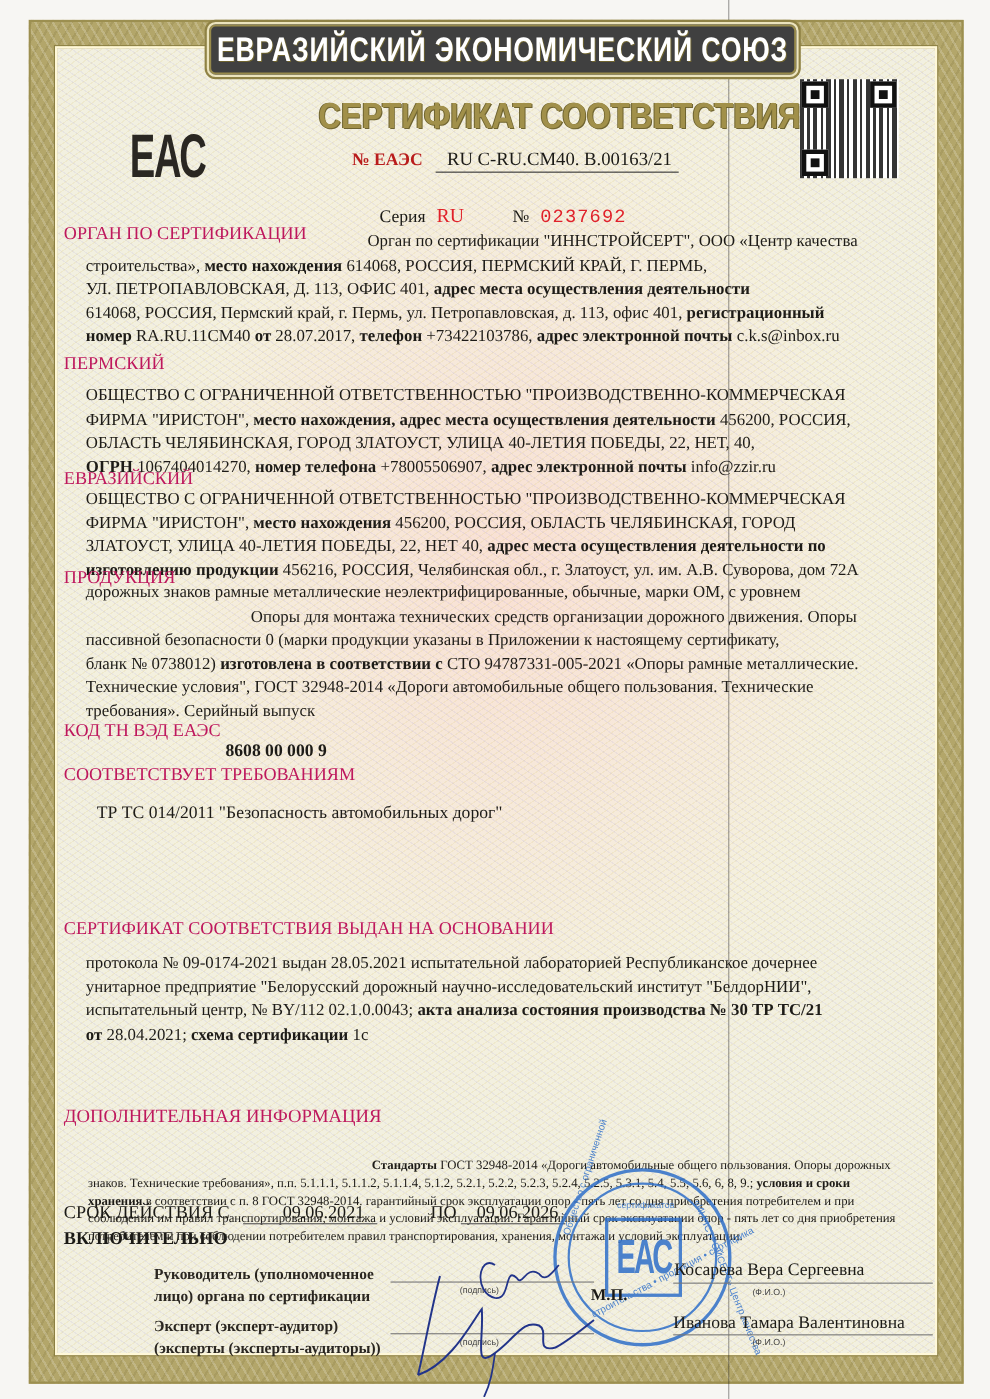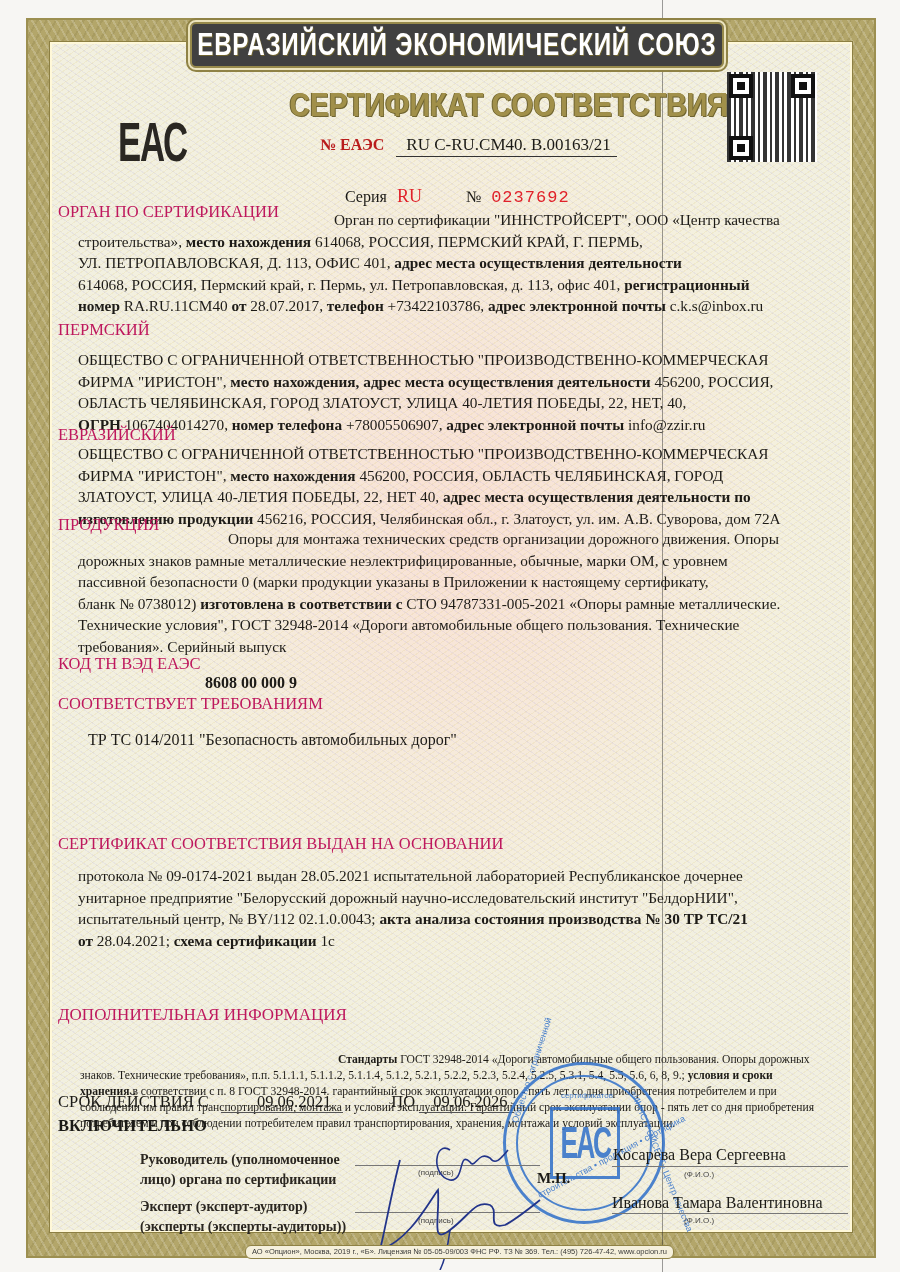--- a/index.html
+++ b/index.html
@@ -190,22 +190,22 @@
   <div class="h" style="top:425px">ЕВРАЗИЙСКИЙ</div>
   <div class="p" style="left:78px;top:443px;width:790px">
     <div>ОБЩЕСТВО С ОГРАНИЧЕННОЙ ОТВЕТСТВЕННОСТЬЮ "ПРОИЗВОДСТВЕННО-КОММЕРЧЕСКАЯ</div>
     <div><span>ФИРМА "ИРИСТОН", </span><b>место нахождения</b><span> 456200, РОССИЯ, ОБЛАСТЬ ЧЕЛЯБИНСКАЯ, ГОРОД</span></div>
     <div><span>ЗЛАТОУСТ, УЛИЦА 40-ЛЕТИЯ ПОБЕДЫ, 22,  НЕТ 40, </span><b>адрес места осуществления деятельности по</b></div>
     <div><b>изготовлению продукции</b><span> 456216, РОССИЯ, Челябинская обл., г. Златоуст, ул. им. А.В. Суворова, дом 72А</span></div>
   </div>
 
   <div class="h" style="top:515px">ПРОДУКЦИЯ</div>
   <div class="p" style="left:78px;top:528px;width:790px">
+    <div>дорожных знаков рамные металлические неэлектрифицированные, обычные, марки ОМ, с уровнем</div>
     <div style="padding-left:150px">Опоры для монтажа технических средств организации дорожного движения. Опоры</div>
-    <div>дорожных знаков рамные металлические неэлектрифицированные, обычные, марки ОМ, с уровнем</div>
     <div>пассивной безопасности 0 (марки продукции указаны в Приложении к настоящему сертификату,</div>
     <div><span>бланк № 0738012) </span><b>изготовлена в соответствии с</b><span> СТО 94787331-005-2021 «Опоры рамные металлические.</span></div>
     <div>Технические условия", ГОСТ 32948-2014 «Дороги автомобильные общего пользования. Технические</div>
     <div>требования». Серийный выпуск</div>
   </div>
 
   <div class="h" style="top:654px">КОД ТН ВЭД ЕАЭС</div>
   <div class="p" style="left:205px;top:672px;font-weight:bold;font-size:16px">8608 00 000 9</div>
 
   <div class="h" style="top:694px">СООТВЕТСТВУЕТ ТРЕБОВАНИЯМ</div>
@@ -266,14 +266,13 @@
   <div class="fio-name" style="left:612px;top:1194px">Иванова Тамара Валентиновна</div>
   <div class="sig-line" style="left:612px;top:1213px;width:236px"></div>
   <div class="sig-caption" style="left:684px;top:1216px">(Ф.И.О.)</div>
 
   <svg class="signature" style="left:300px;top:1120px" width="260" height="150" viewBox="0 0 260 150">
     <path d="M150 30 C135 20,130 55,150 60 C165 62,158 30,170 42 C175 50,178 30,190 38 C195 45,200 40,208 30" fill="none" stroke="#22348a" stroke-width="1.6"></path>
     <path d="M100 40 C92 70,85 110,80 130 M80 130 C110 120,130 80,138 70 C140 100,130 125,150 110 C170 95,175 80,190 85 C200 90,185 110,205 105 C215 100,225 92,240 80" fill="none" stroke="#22348a" stroke-width="1.8"></path>
     <path d="M150 110 C148 125,146 138,140 150" fill="none" stroke="#22348a" stroke-width="1.6"></path>
   </svg>
 
-  <div class="footer-imprint">АО «Опцион», Москва, 2019 г., «Б». Лицензия № 05-05-09/003 ФНС РФ. ТЗ № 369. Тел.: (495) 726-47-42, www.opcion.ru</div>
 </div>
 
 </body></html>

